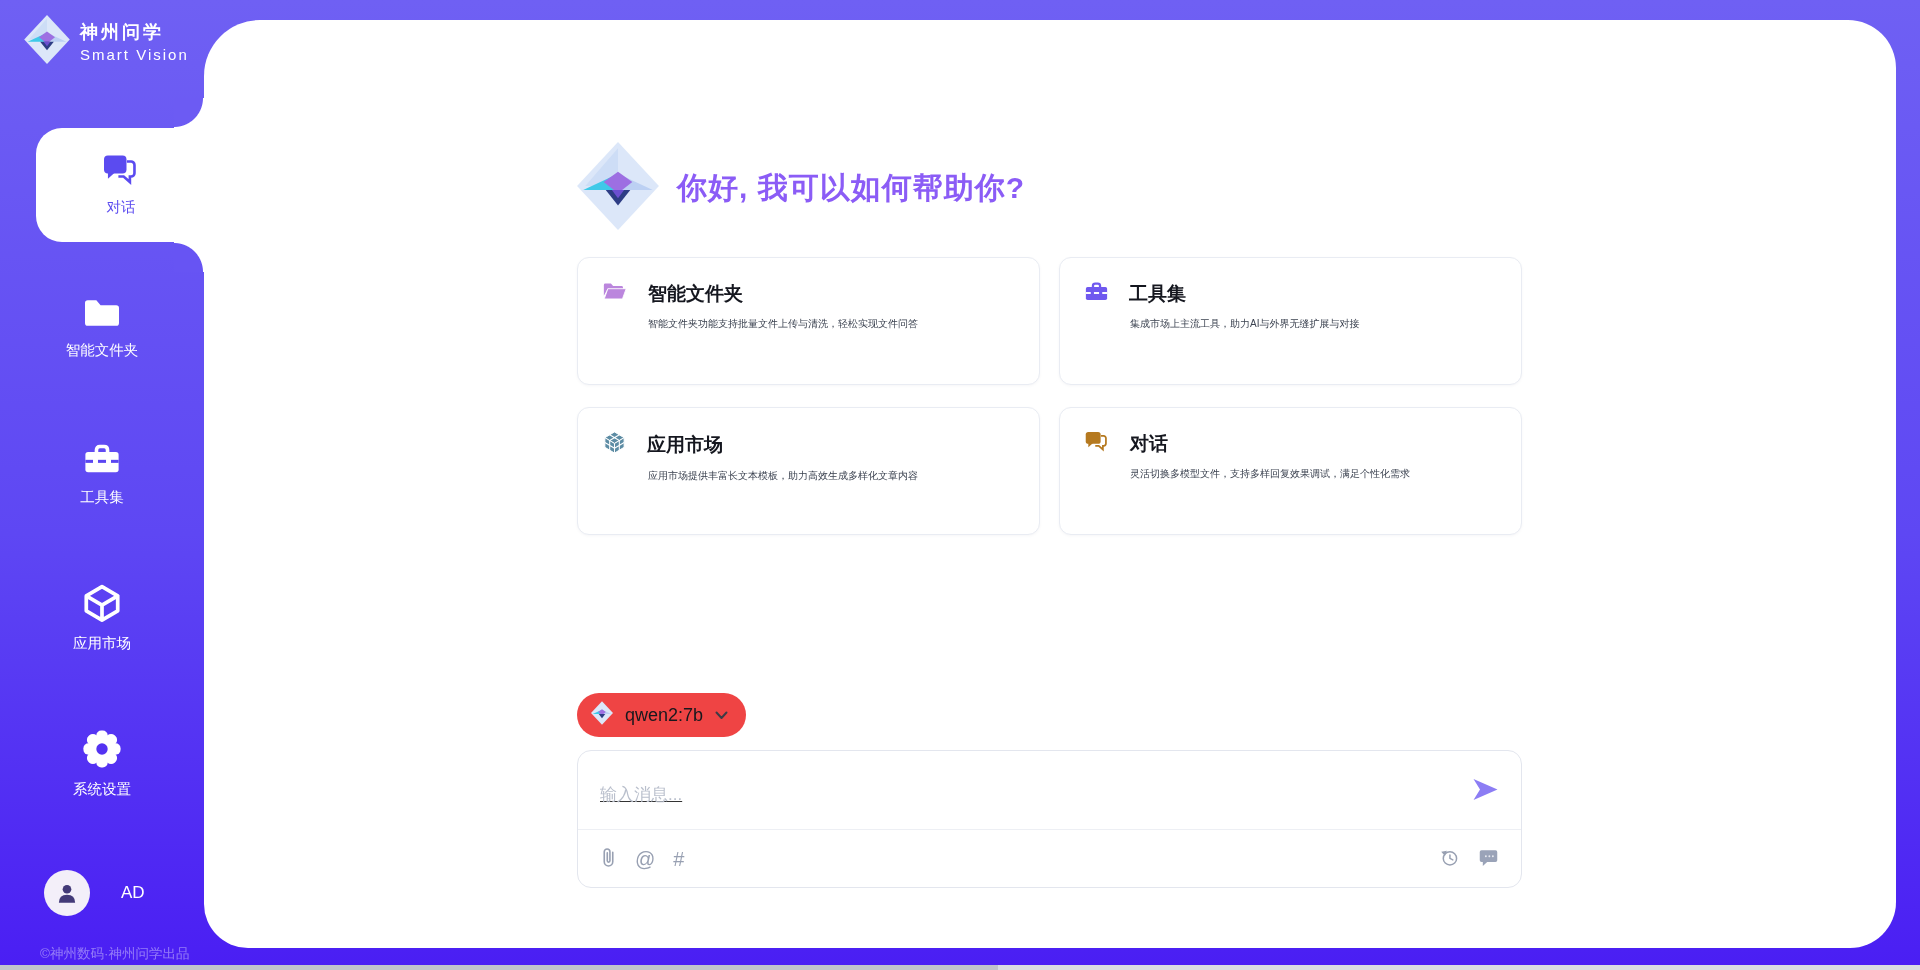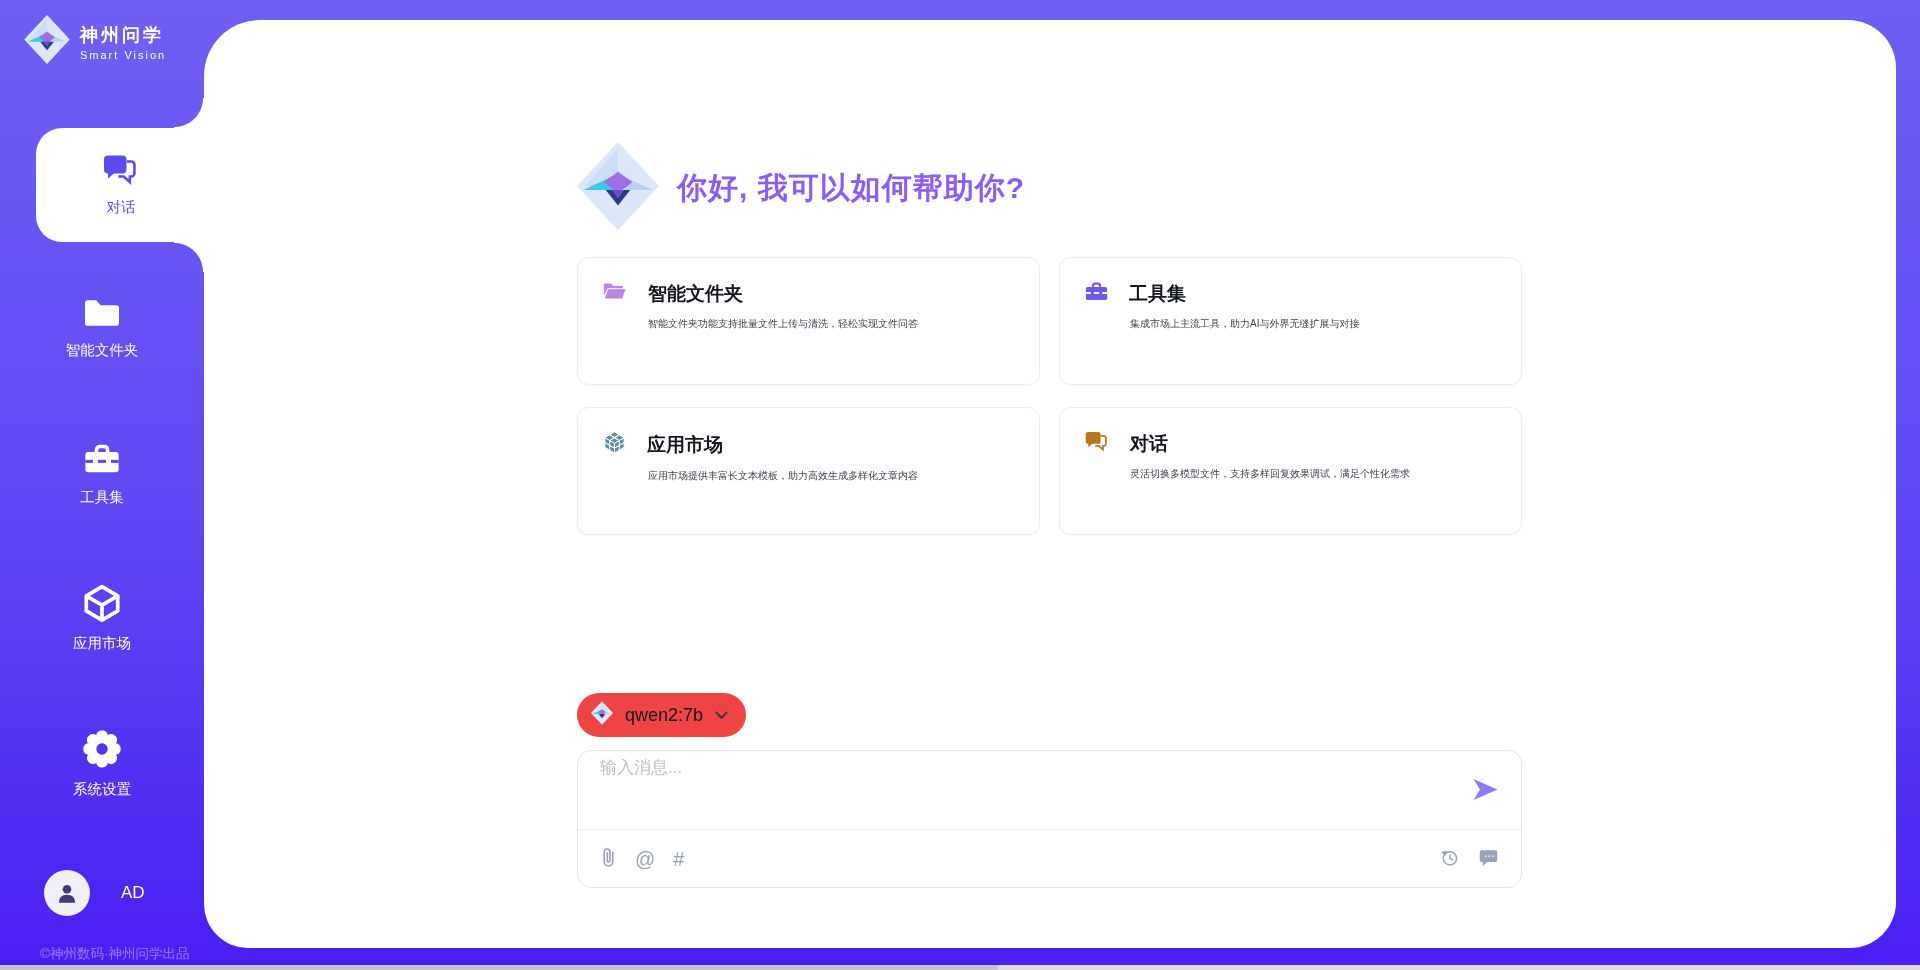--- a/index.html
+++ b/index.html
@@ -18,21 +18,21 @@
 
   
   .notch { position:absolute; width:30px; height:30px; left:174px; }
   .notch-top { top:98px;  background:radial-gradient(circle 30px at 0 0,   #6c5bf3 0 28.5px, #ffffff 29.5px); }
   .notch-bot { top:242px; background:radial-gradient(circle 30px at 0 100%, #6754f3 0 28.5px, #ffffff 29.5px); }
 
   
   .sidebar { position:absolute; left:0; top:0; width:204px; height:100%; }
   .brand { position:absolute; left:24px; top:15px; display:flex; align-items:center; gap:10px; }
   .brand-text .cn { color:#fff; font-size:18px; font-weight:700; letter-spacing:3px; }
-  .brand-text .en { color:#fff; font-size:11px; letter-spacing:2px; margin-top:2px; }
+  .brand-text .en { color:#fff; font-size:15px; letter-spacing:2px; margin-top:2px; }
 
   .nav-active {
     position:absolute; left:36px; top:128px; width:170px; height:114px;
     background:#fff; border-radius:26px 0 0 26px;
     display:flex; flex-direction:column; align-items:center; justify-content:center; gap:7px;
     cursor:pointer;
   }
   .nav-active .lbl { color:#5b4bf0; font-size:14.5px; }
 
   .nav-item {
@@ -68,23 +68,23 @@
     background:#ef4444; border-radius:22px;
     display:inline-flex; align-items:center; gap:12px; cursor:pointer;
   }
   .model-pill .m { font-size:18px; color:#17181d; }
 
   .composer {
     position:absolute; top:750px; left:0; width:945px; height:138px;
     background:#fff; border:1px solid #e3e6ee; border-radius:14px;
   }
   .composer textarea {
-    position:absolute; left:22px; top:5px; width:840px; height:56px;
+    position:absolute; left:22px; top:32px; width:840px; height:56px;
     border:none; outline:none; resize:none; font-size:17px; color:#333;
-    font-family:"Liberation Sans","DejaVu Sans",sans-serif; background:transparent;
+    font-family:"Liberation Sans","DejaVu Sans",sans-serif; background:transparent;text-decoration:underline;
   }
   .composer textarea::placeholder { color:#b9bfcc; }
   .send-btn { position:absolute; right:22px; top:26px; cursor:pointer; }
   .comp-divider { position:absolute; left:0; right:0; top:78px; height:1px; background:#edeff4; }
   .comp-toolbar { position:absolute; left:22px; right:22px; top:79px; height:58px; display:flex; align-items:center; gap:18px; }
   .tool { color:#98a0b2; font-size:20px; cursor:pointer; line-height:1; }
   .spacer { flex:1; }
 
   
   .edge-bar { position:absolute; left:0; right:0; bottom:0; height:5px;

